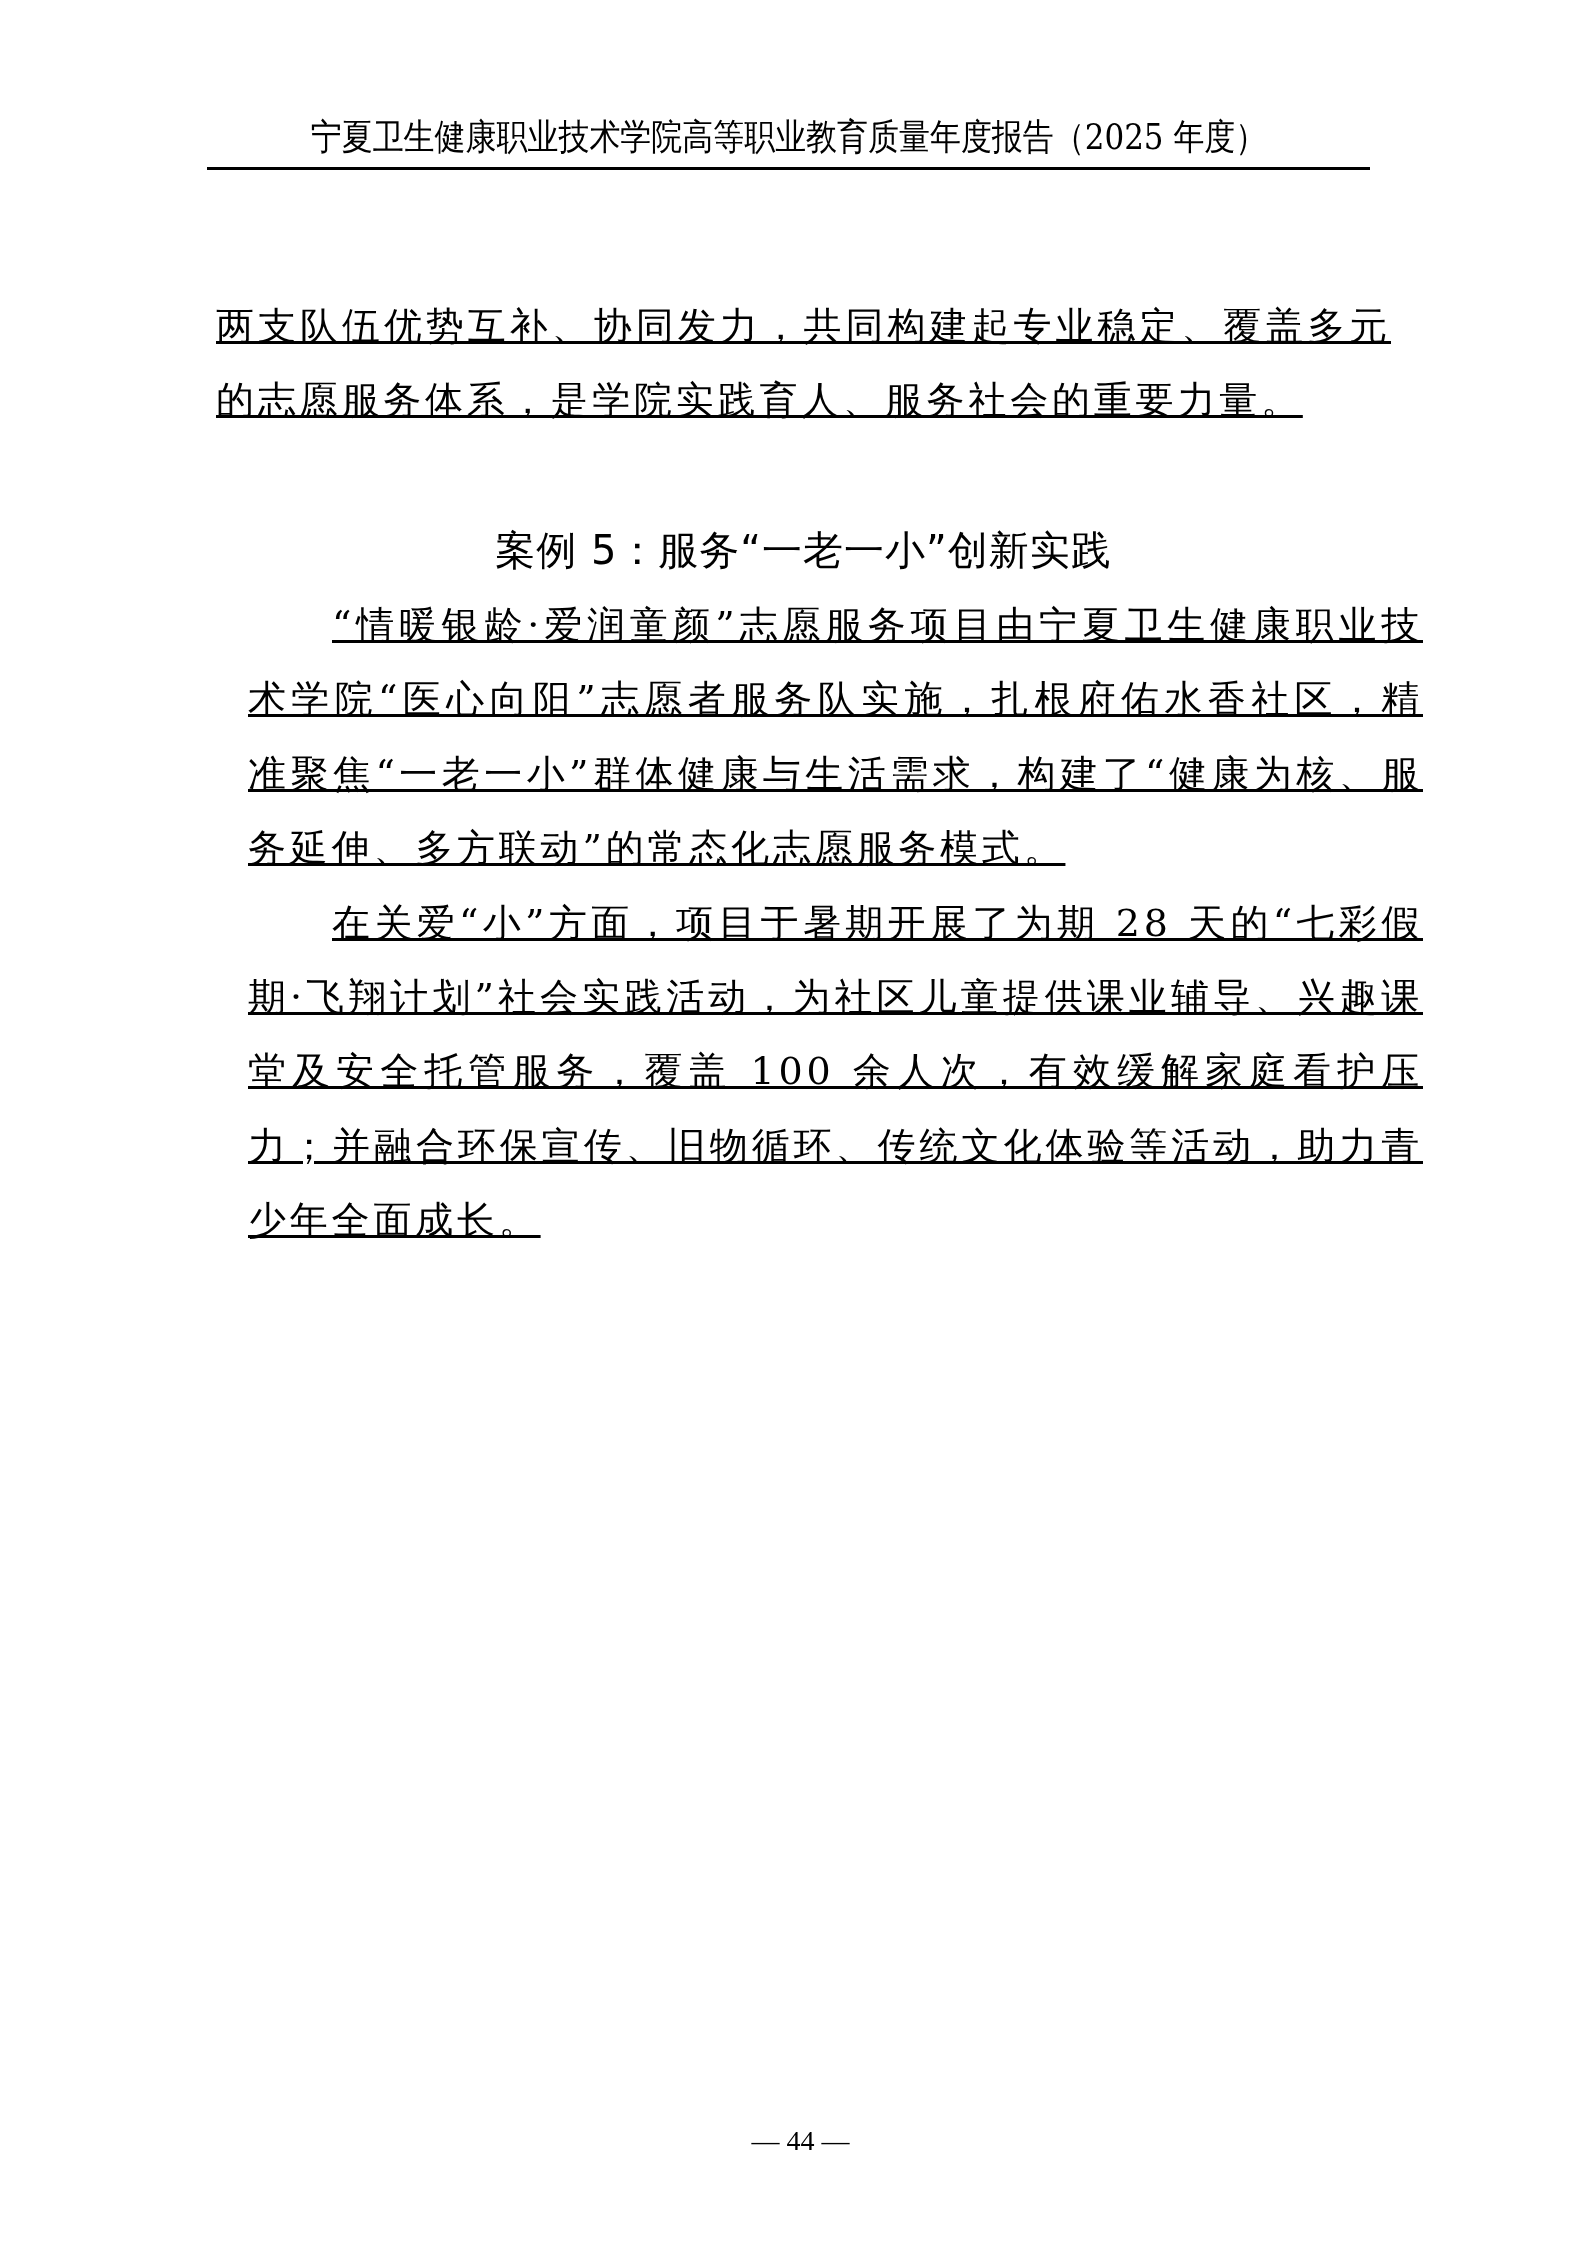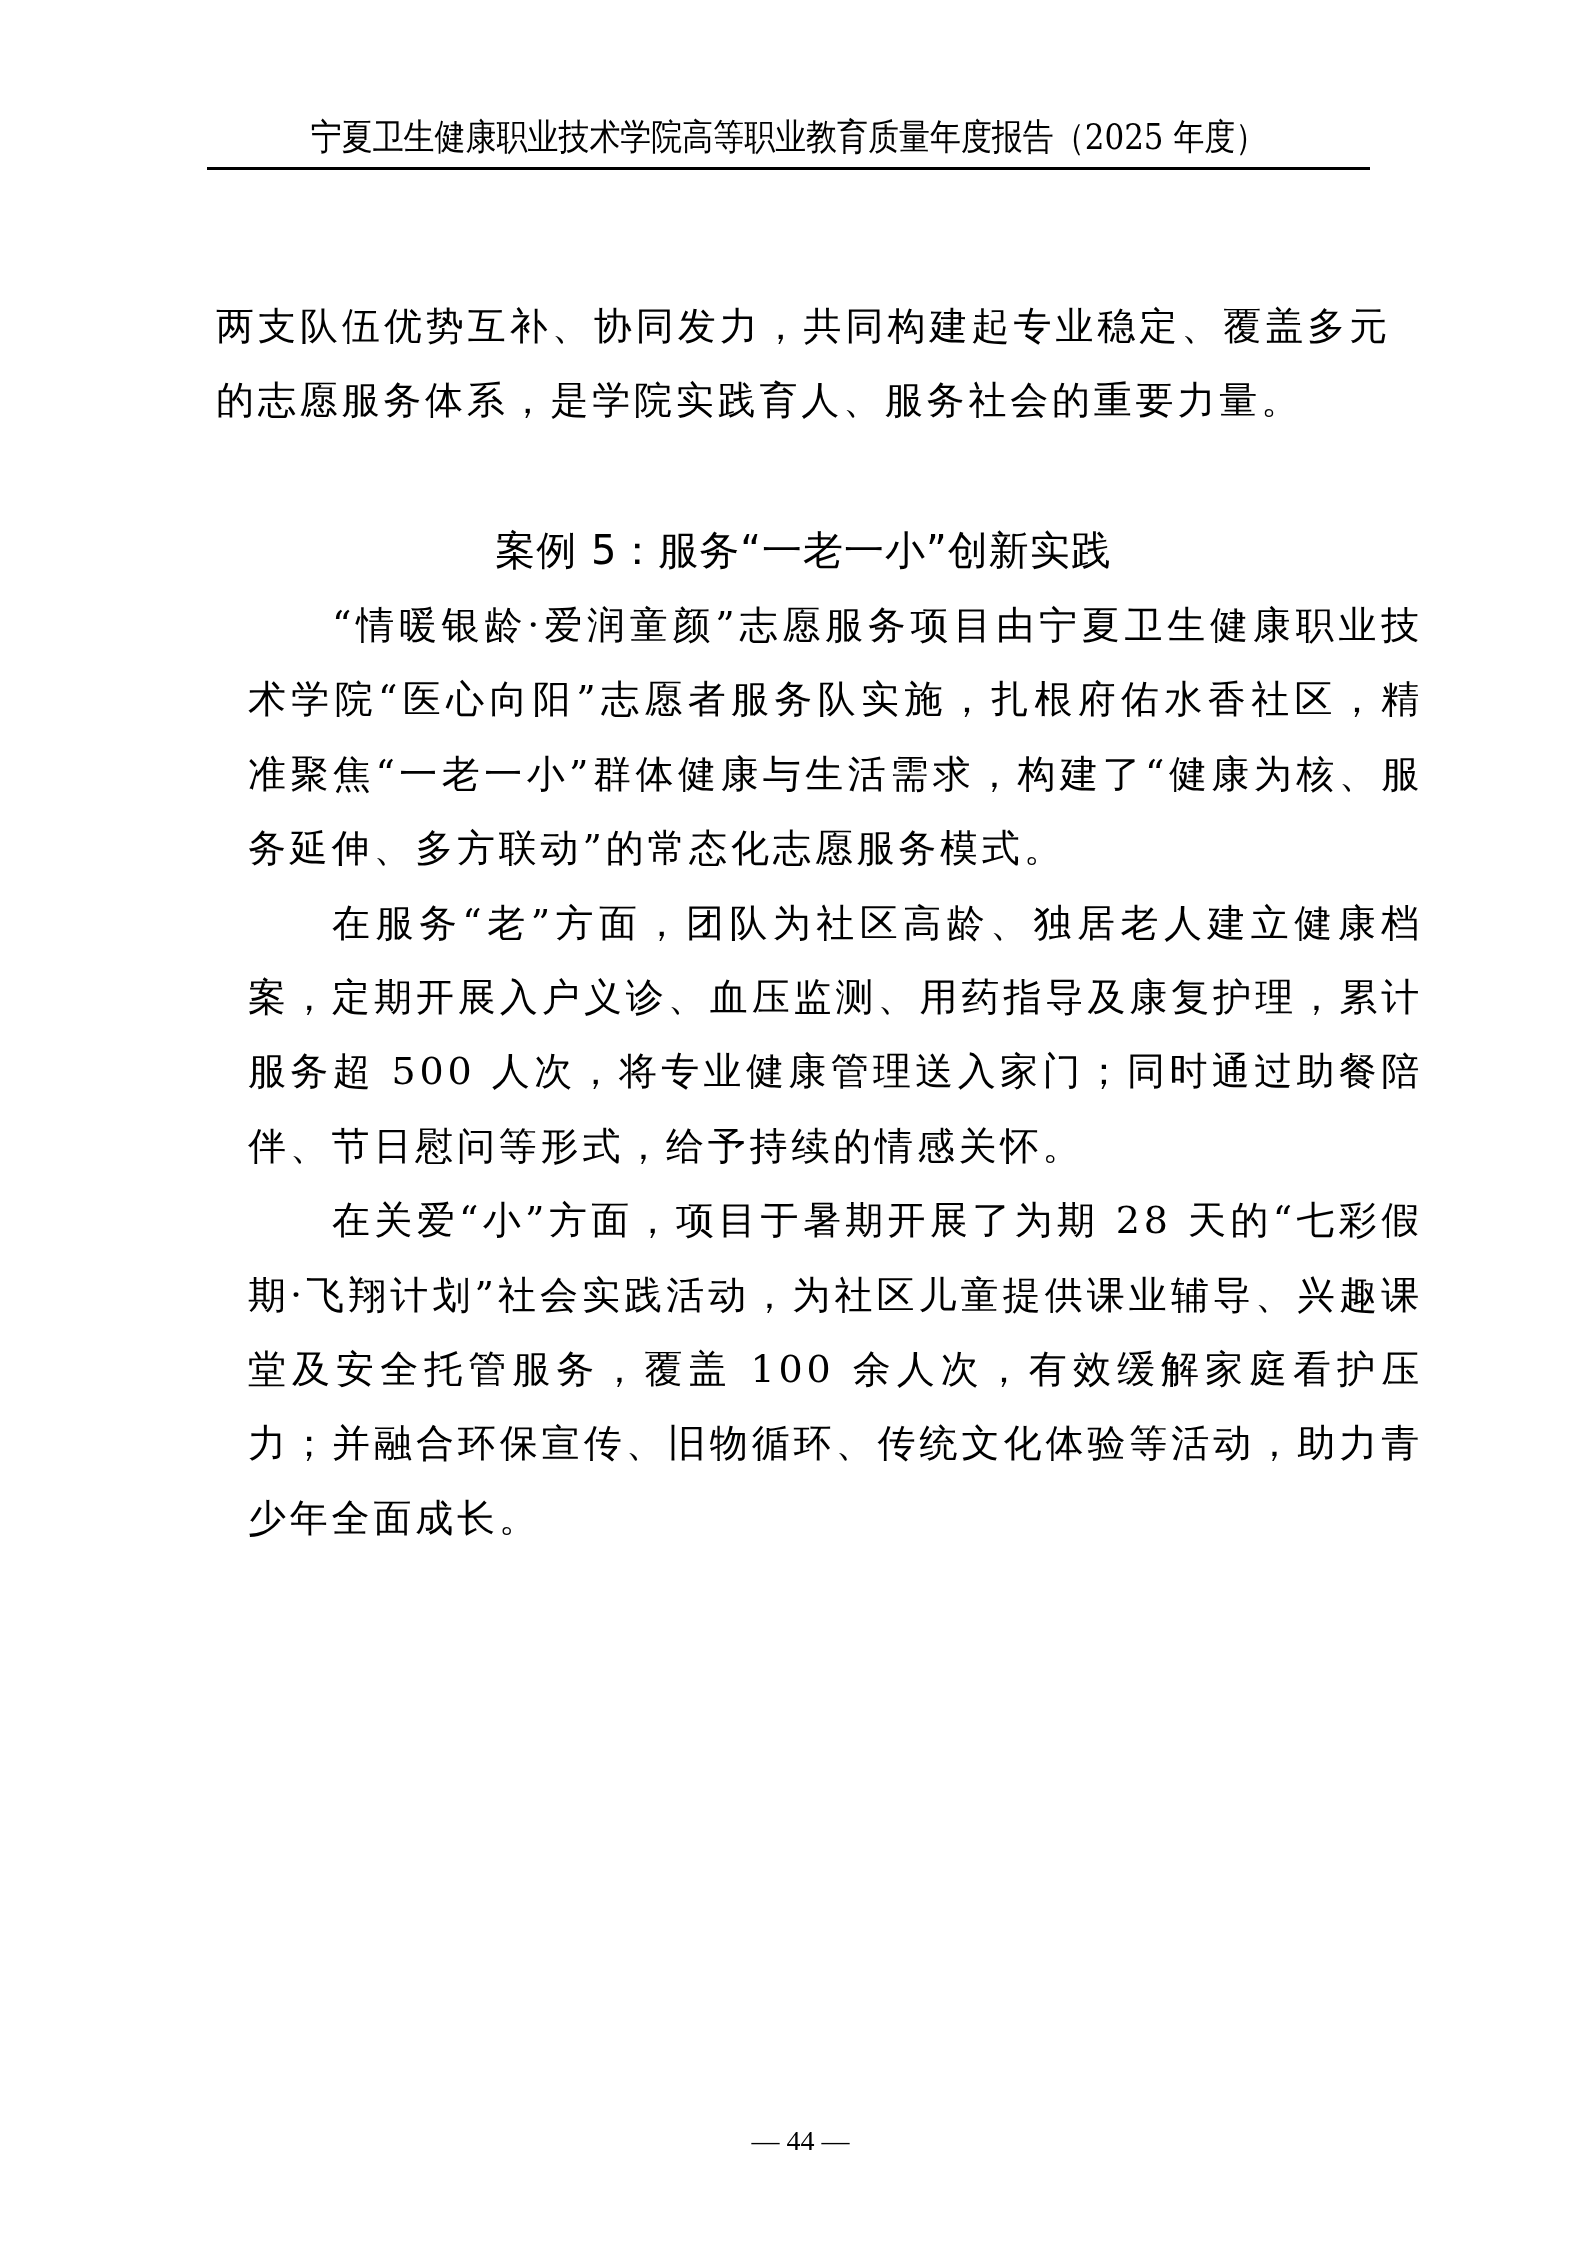--- a/index.html
+++ b/index.html
@@ -44,20 +44,21 @@
       width: 1175px;
       font-family: "DejaVu Serif", "Liberation Serif", serif;
       font-size: 38px;
       line-height: 74.4px;
       letter-spacing: 3.8px;
       text-align: justify;
     }
     .body-text p {
       margin: 0;
       padding: 0;
+      text-decoration: underline;
     }
     .body-text p.indent {
       text-indent: 84px;
     }
     .case-heading {
       position: absolute;
       left: 216px;
       width: 1175px;
       top: 520px;
       text-align: center;
@@ -90,19 +91,18 @@
 <div class="body-text" style="top: 289px;">
   <p>两支队伍优势互补、协同发力，共同构建起专业稳定、覆盖多元的志愿服务体系，是学院实践育人、服务社会的重要力量。</p>
 </div>
 
 <div class="case-heading">
   <span>案例 5：服务“一老一小”创新实践</span>
 </div>
 
 <div class="body-text" style="top: 588px; margin-left: 32px;">
   <p class="indent">“情暖银龄·爱润童颜”志愿服务项目由宁夏卫生健康职业技术学院“医心向阳”志愿者服务队实施，扎根府佑水香社区，精准聚焦“一老一小”群体健康与生活需求，构建了“健康为核、服务延伸、多方联动”的常态化志愿服务模式。</p>
-  <p class="indent">在服务“老”方面，团队为社区高龄、独居老人建立健康档案，定期开展入户义诊、血压监测、用药指导及康复护理，累计服务超 500 人次，将专业健康管理送入家门；同时通过助餐陪伴、节日慰问等形式，给予持续的情感关怀。</p>
   <p class="indent">在关爱“小”方面，项目于暑期开展了为期 28 天的“七彩假期·飞翔计划”社会实践活动，为社区儿童提供课业辅导、兴趣课堂及安全托管服务，覆盖 100 余人次，有效缓解家庭看护压力；并融合环保宣传、旧物循环、传统文化体验等活动，助力青少年全面成长。</p>
 </div>
 
 <div class="page-number">
   <span>— 44 —</span>
 </div>
 
 </body></html>

